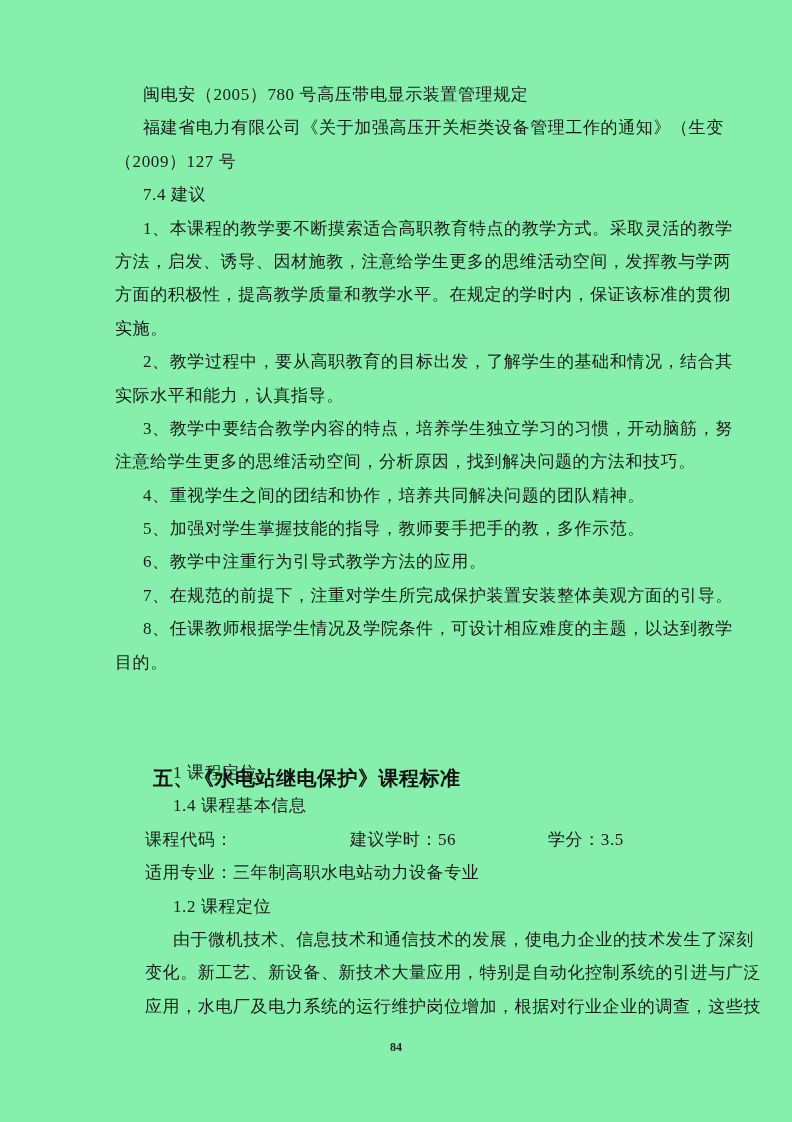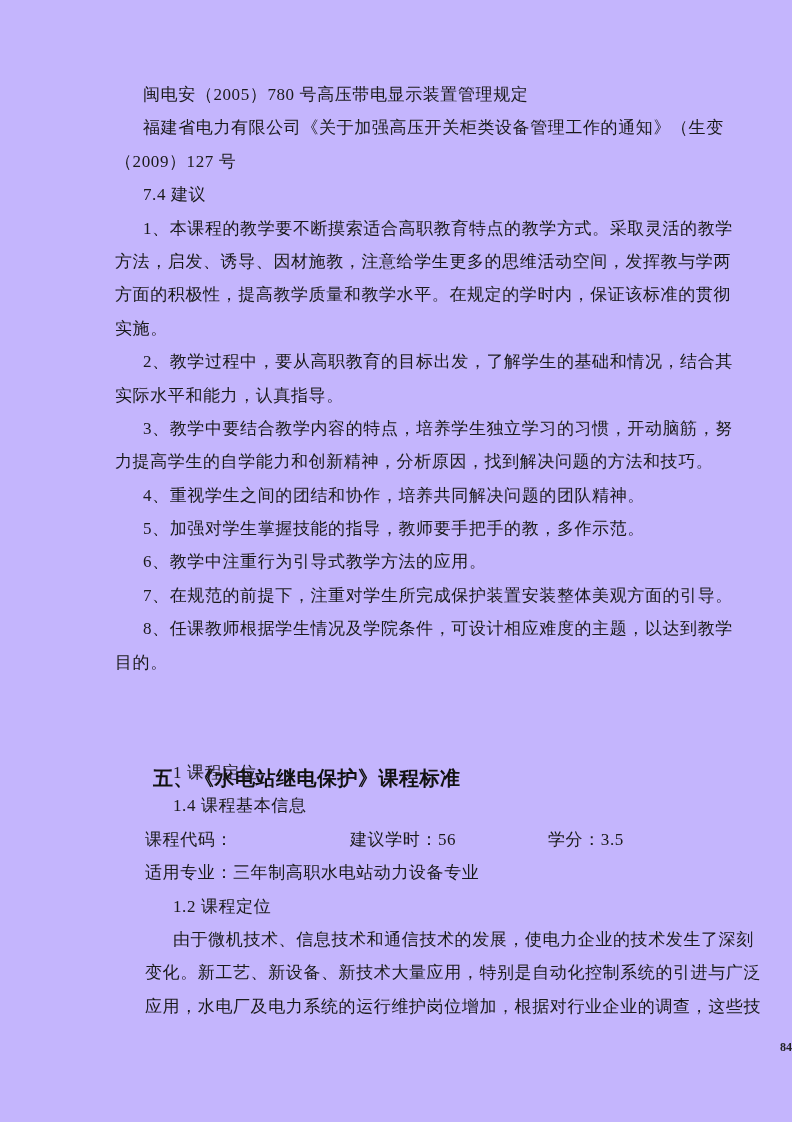--- a/index.html
+++ b/index.html
@@ -4,21 +4,21 @@
 <style>
   html, body {
     margin: 0;
     padding: 0;
     background: #ffffff;
   }
   .page {
     position: relative;
     width: 792px;
     height: 1122px;
-    background: #c4b5fd;
+    background: #86efac;
     overflow: hidden;
     font-family: "Liberation Serif", "DejaVu Serif", serif;
     color: #1a1a1a;
   }
   .text-block {
     position: absolute;
     left: 115px;
     width: 590px;
     font-size: 17px;
     letter-spacing: 0.6px;
@@ -42,21 +42,21 @@
     line-height: 26px;
     letter-spacing: 0.5px;
     color: #111111;
     white-space: nowrap;
   }
   .page-number {
     position: absolute;
     top: 1040px;
     left: 0;
     width: 100%;
-    text-align: right;
+    text-align: center;
     font-size: 12px;
     font-weight: bold;
     color: #222222;
   }
 </style>
 </head>
 <body>
 
 <div class="page">
 
@@ -65,21 +65,21 @@
       <div class="line indent">福建省电力有限公司《关于加强高压开关柜类设备管理工作的通知》（生变</div>
       <div class="line">（2009）127 号</div>
       <div class="line indent">7.4 建议</div>
       <div class="line indent">1、本课程的教学要不断摸索适合高职教育特点的教学方式。采取灵活的教学</div>
       <div class="line">方法，启发、诱导、因材施教，注意给学生更多的思维活动空间，发挥教与学两</div>
       <div class="line">方面的积极性，提高教学质量和教学水平。在规定的学时内，保证该标准的贯彻</div>
       <div class="line">实施。</div>
       <div class="line indent">2、教学过程中，要从高职教育的目标出发，了解学生的基础和情况，结合其</div>
       <div class="line">实际水平和能力，认真指导。</div>
       <div class="line indent">3、教学中要结合教学内容的特点，培养学生独立学习的习惯，开动脑筋，努</div>
-      <div class="line">力提高学生的自学能力和创新精神，分析原因，找到解决问题的方法和技巧。</div>
+      <div class="line">注意给学生更多的思维活动空间，分析原因，找到解决问题的方法和技巧。</div>
       <div class="line indent">4、重视学生之间的团结和协作，培养共同解决问题的团队精神。</div>
       <div class="line indent">5、加强对学生掌握技能的指导，教师要手把手的教，多作示范。</div>
       <div class="line indent">6、教学中注重行为引导式教学方法的应用。</div>
       <div class="line indent">7、在规范的前提下，注重对学生所完成保护装置安装整体美观方面的引导。</div>
       <div class="line indent">8、任课教师根据学生情况及学院条件，可设计相应难度的主题，以达到教学</div>
       <div class="line">目的。</div>
     </div>
 
   <div class="section-heading">五、《水电站继电保护》课程标准</div>
 

